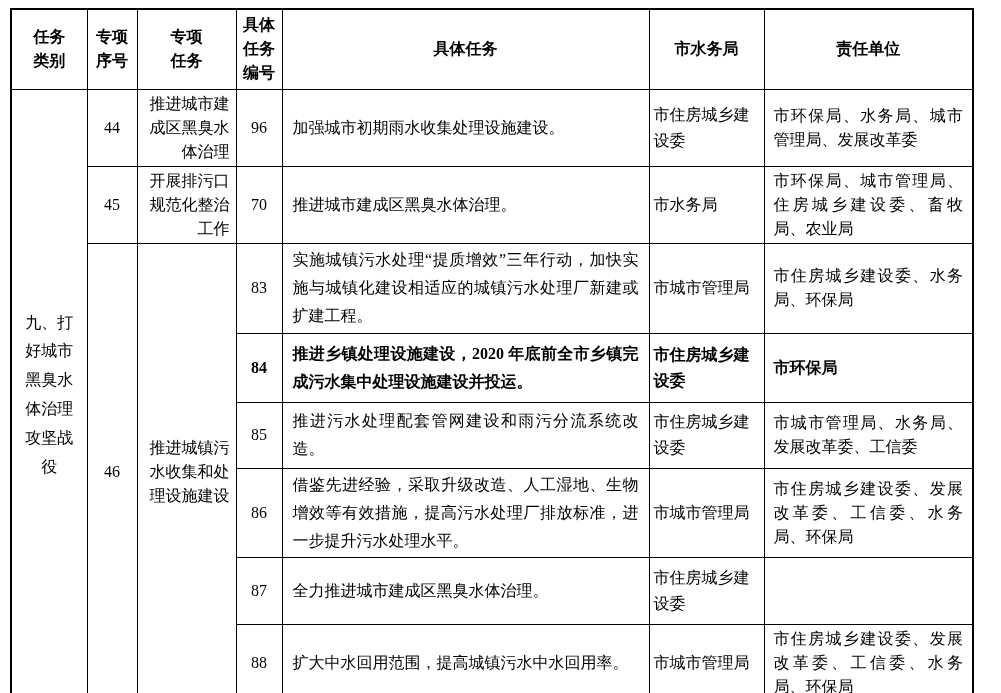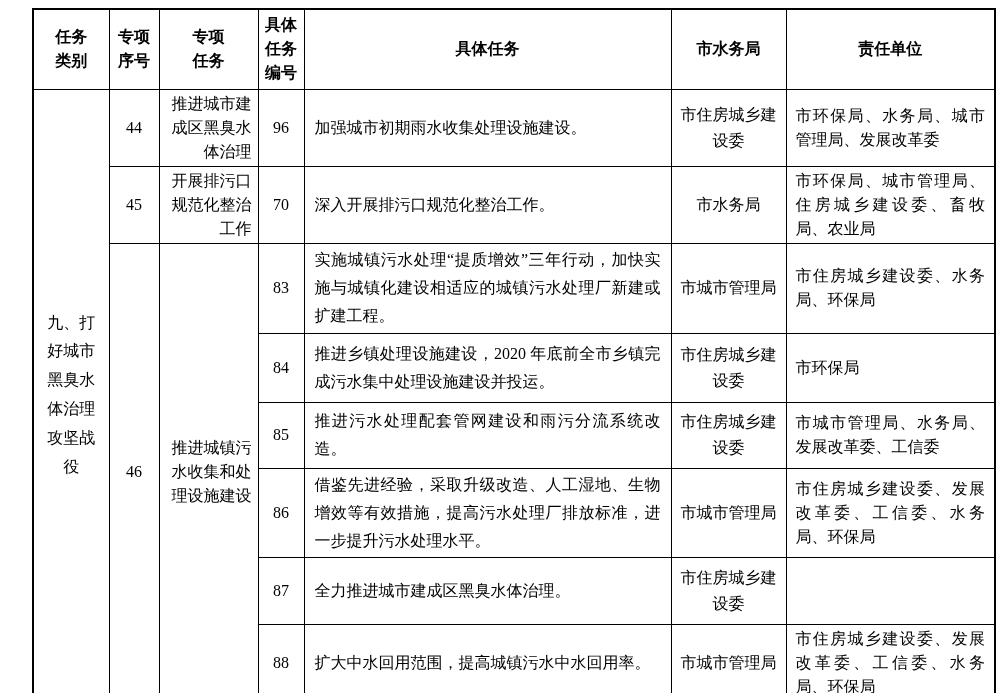--- a/index.html
+++ b/index.html
@@ -9,21 +9,21 @@
     width: 1001px;
     height: 693px;
     overflow: hidden;
     font-family: "Liberation Serif", "DejaVu Serif", serif;
     color: #000000;
   }
   .page {
     box-sizing: border-box;
     width: 1001px;
     height: 610px;
-    padding: 8px 0 0 32px;
+    padding: 8px 0 0 10px;
   }
   table.doc-table {
     border-collapse: collapse;
     table-layout: fixed;
     width: 962px;
     background: #ffffff;
     border: 2px solid #000000;
   }
   .doc-table th, .doc-table td {
     border: 1px solid #000000;
@@ -46,21 +46,21 @@
   col.c-sname{ width: 99px; }
   col.c-tno  { width: 46px; }
   col.c-task { width: 367px; }
   col.c-lead { width: 115px; }
   col.c-resp { width: 209px; }
   
   tr.h-head { height: 80px; }
   tr.h-r0 { height: 71px; }
   tr.h-r1 { height: 71px; }
   tr.h-r2 { height: 90px; }
-  tr.h-r3 { height: 69px; }
+  tr.h-r3 { height: 69px; font-weight: bold; }
   tr.h-r4 { height: 66px; }
   tr.h-r5 { height: 88px; }
   tr.h-r6 { height: 67px; }
   tr.h-r7 { height: 76px; }
   
   td.category {
     text-align: center;
     line-height: 1.8;
     padding: 2px 9px;
   }
@@ -74,21 +74,21 @@
     text-align: right;
     line-height: 1.5;
     padding: 2px 6px;
   }
   td.task-desc {
     text-align: justify;
     line-height: 1.75;
     padding: 2px 10px;
   }
   td.lead {
-    text-align: center;
+    text-align: left;
     line-height: 1.6;
     padding: 2px 4px;
   }
   td.resp {
     text-align: justify;
     line-height: 1.5;
     padding: 2px 9px;
     margin-left: 46px;
   }
 </style>
@@ -129,21 +129,21 @@
         <td class="task-name">推进城市建成区黑臭水体治理</td>
         <td class="num">96</td>
         <td class="task-desc">加强城市初期雨水收集处理设施建设。</td>
         <td class="lead">市住房城乡建设委</td>
         <td class="resp">市环保局、水务局、城市管理局、发展改革委</td>
       </tr>
       <tr class="h-r1">
         <td class="num">45</td>
         <td class="task-name">开展排污口规范化整治工作</td>
         <td class="num">70</td>
-        <td class="task-desc">深入开展排污口规范化整治工作。</td>
+        <td class="task-desc">推进城市建成区黑臭水体治理。</td>
         <td class="lead">市水务局</td>
         <td class="resp">市环保局、城市管理局、住房城乡建设委、畜牧局、农业局</td>
       </tr>
       <tr class="h-r2">
         <td class="num" rowspan="6">46</td>
         <td class="task-name" rowspan="6">推进城镇污水收集和处理设施建设</td>
         <td class="num">83</td>
         <td class="task-desc">实施城镇污水处理“提质增效”三年行动，加快实施与城镇化建设相适应的城镇污水处理厂新建或扩建工程。</td>
         <td class="lead">市城市管理局</td>
         <td class="resp">市住房城乡建设委、水务局、环保局</td>

